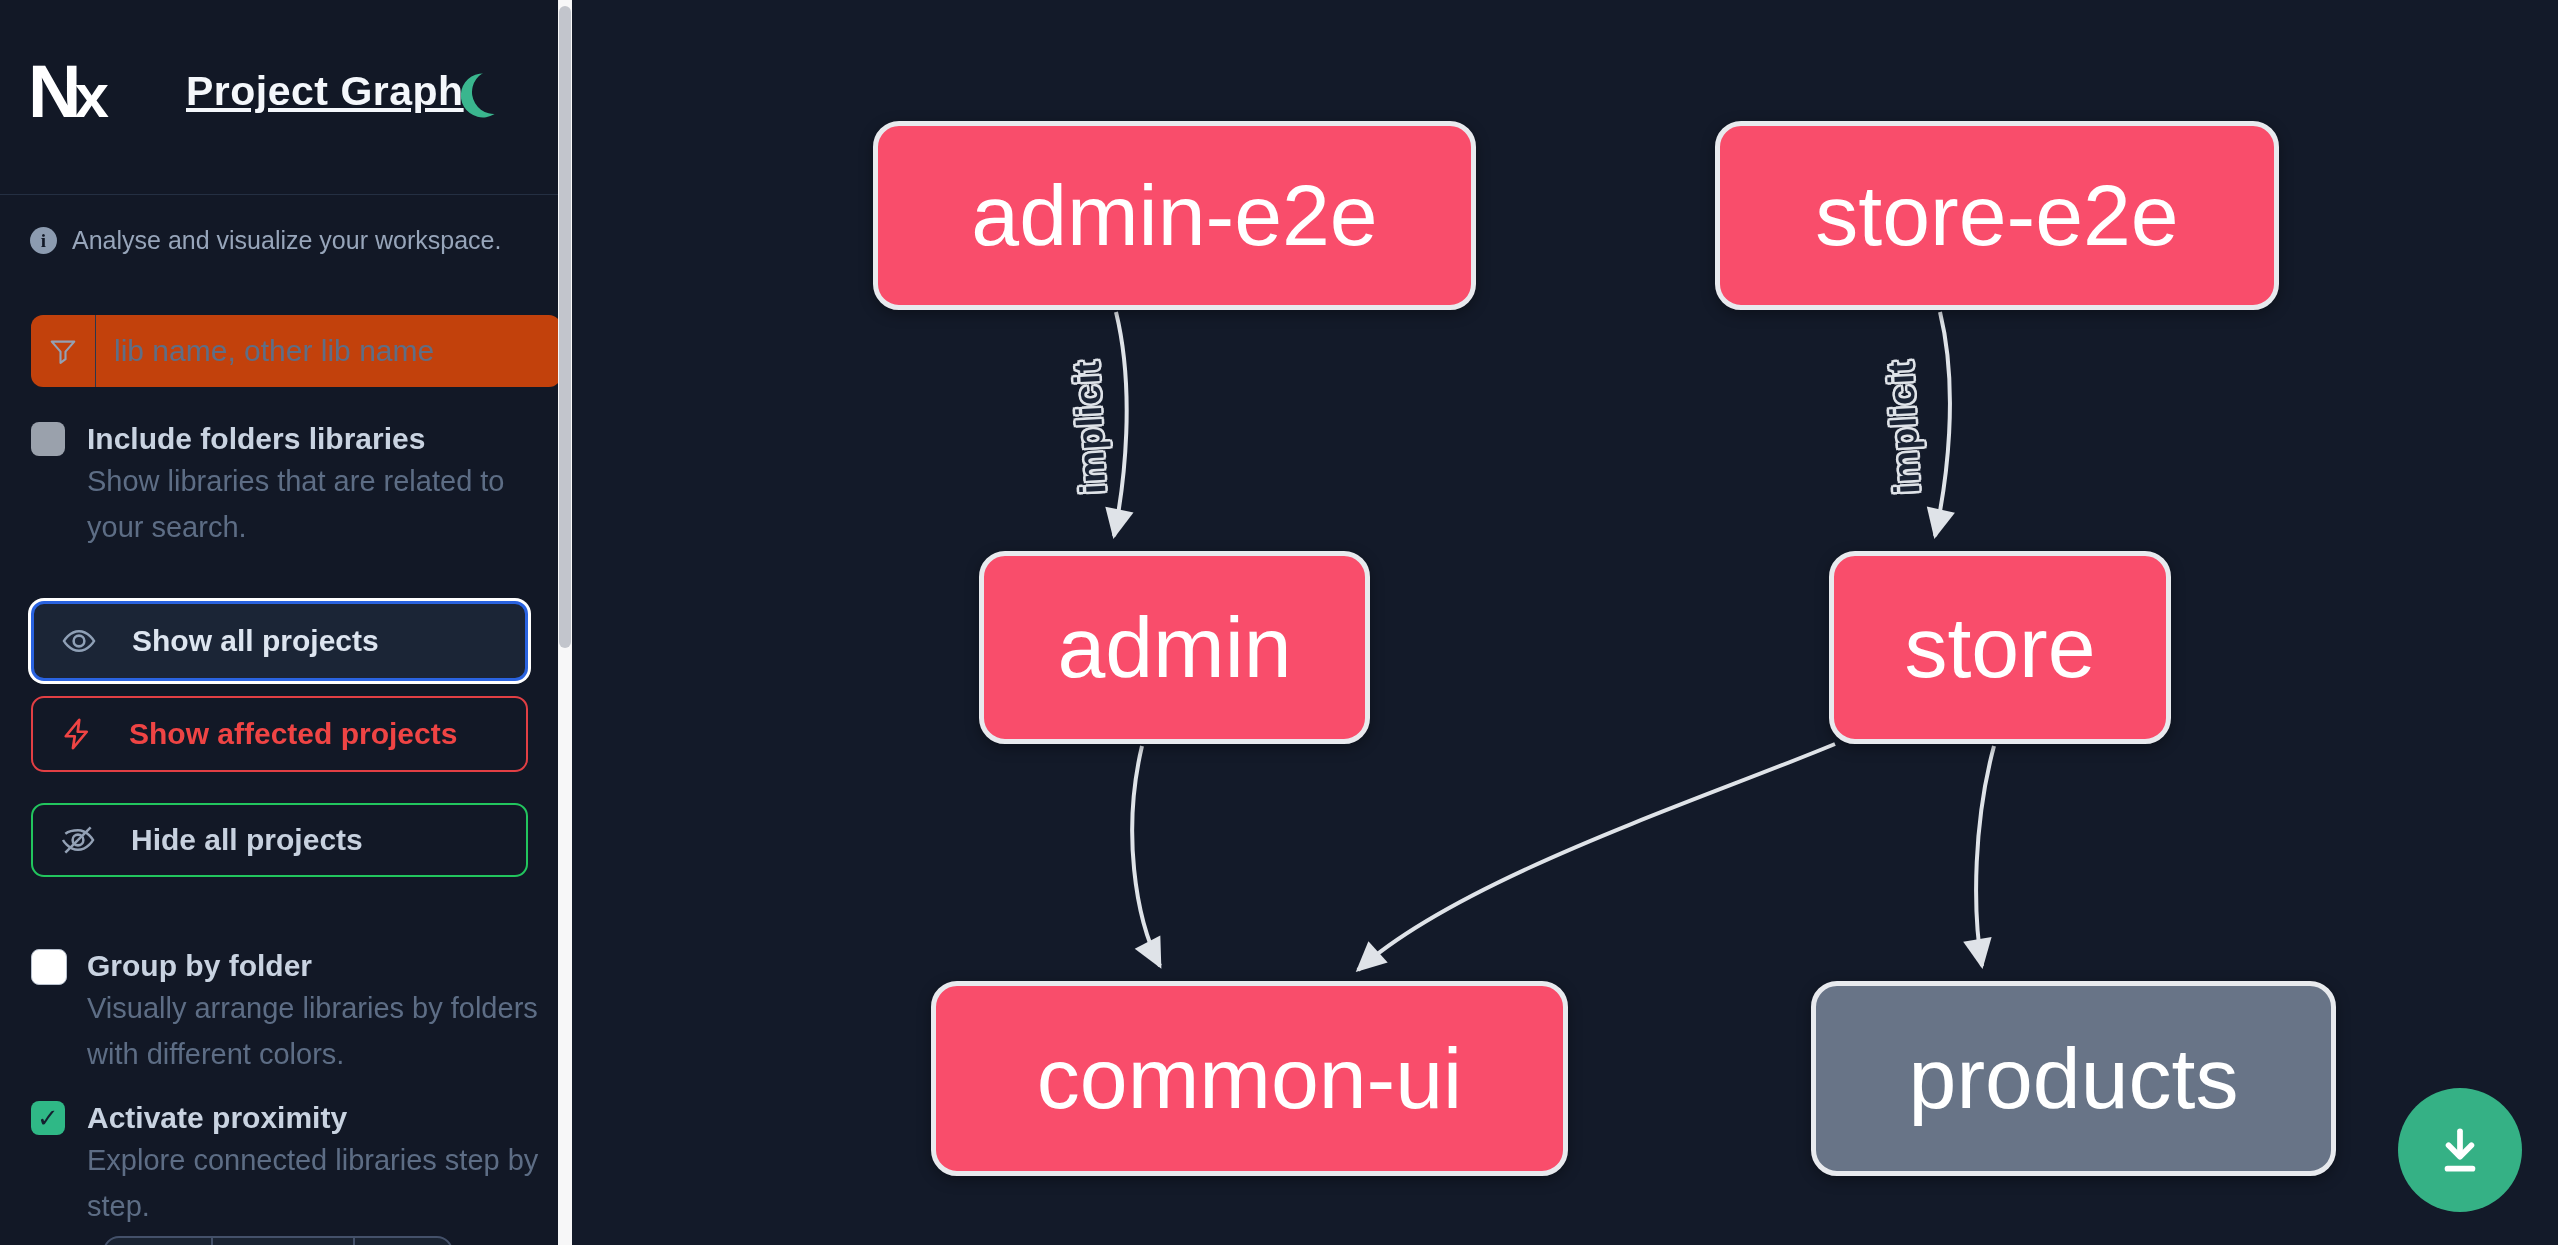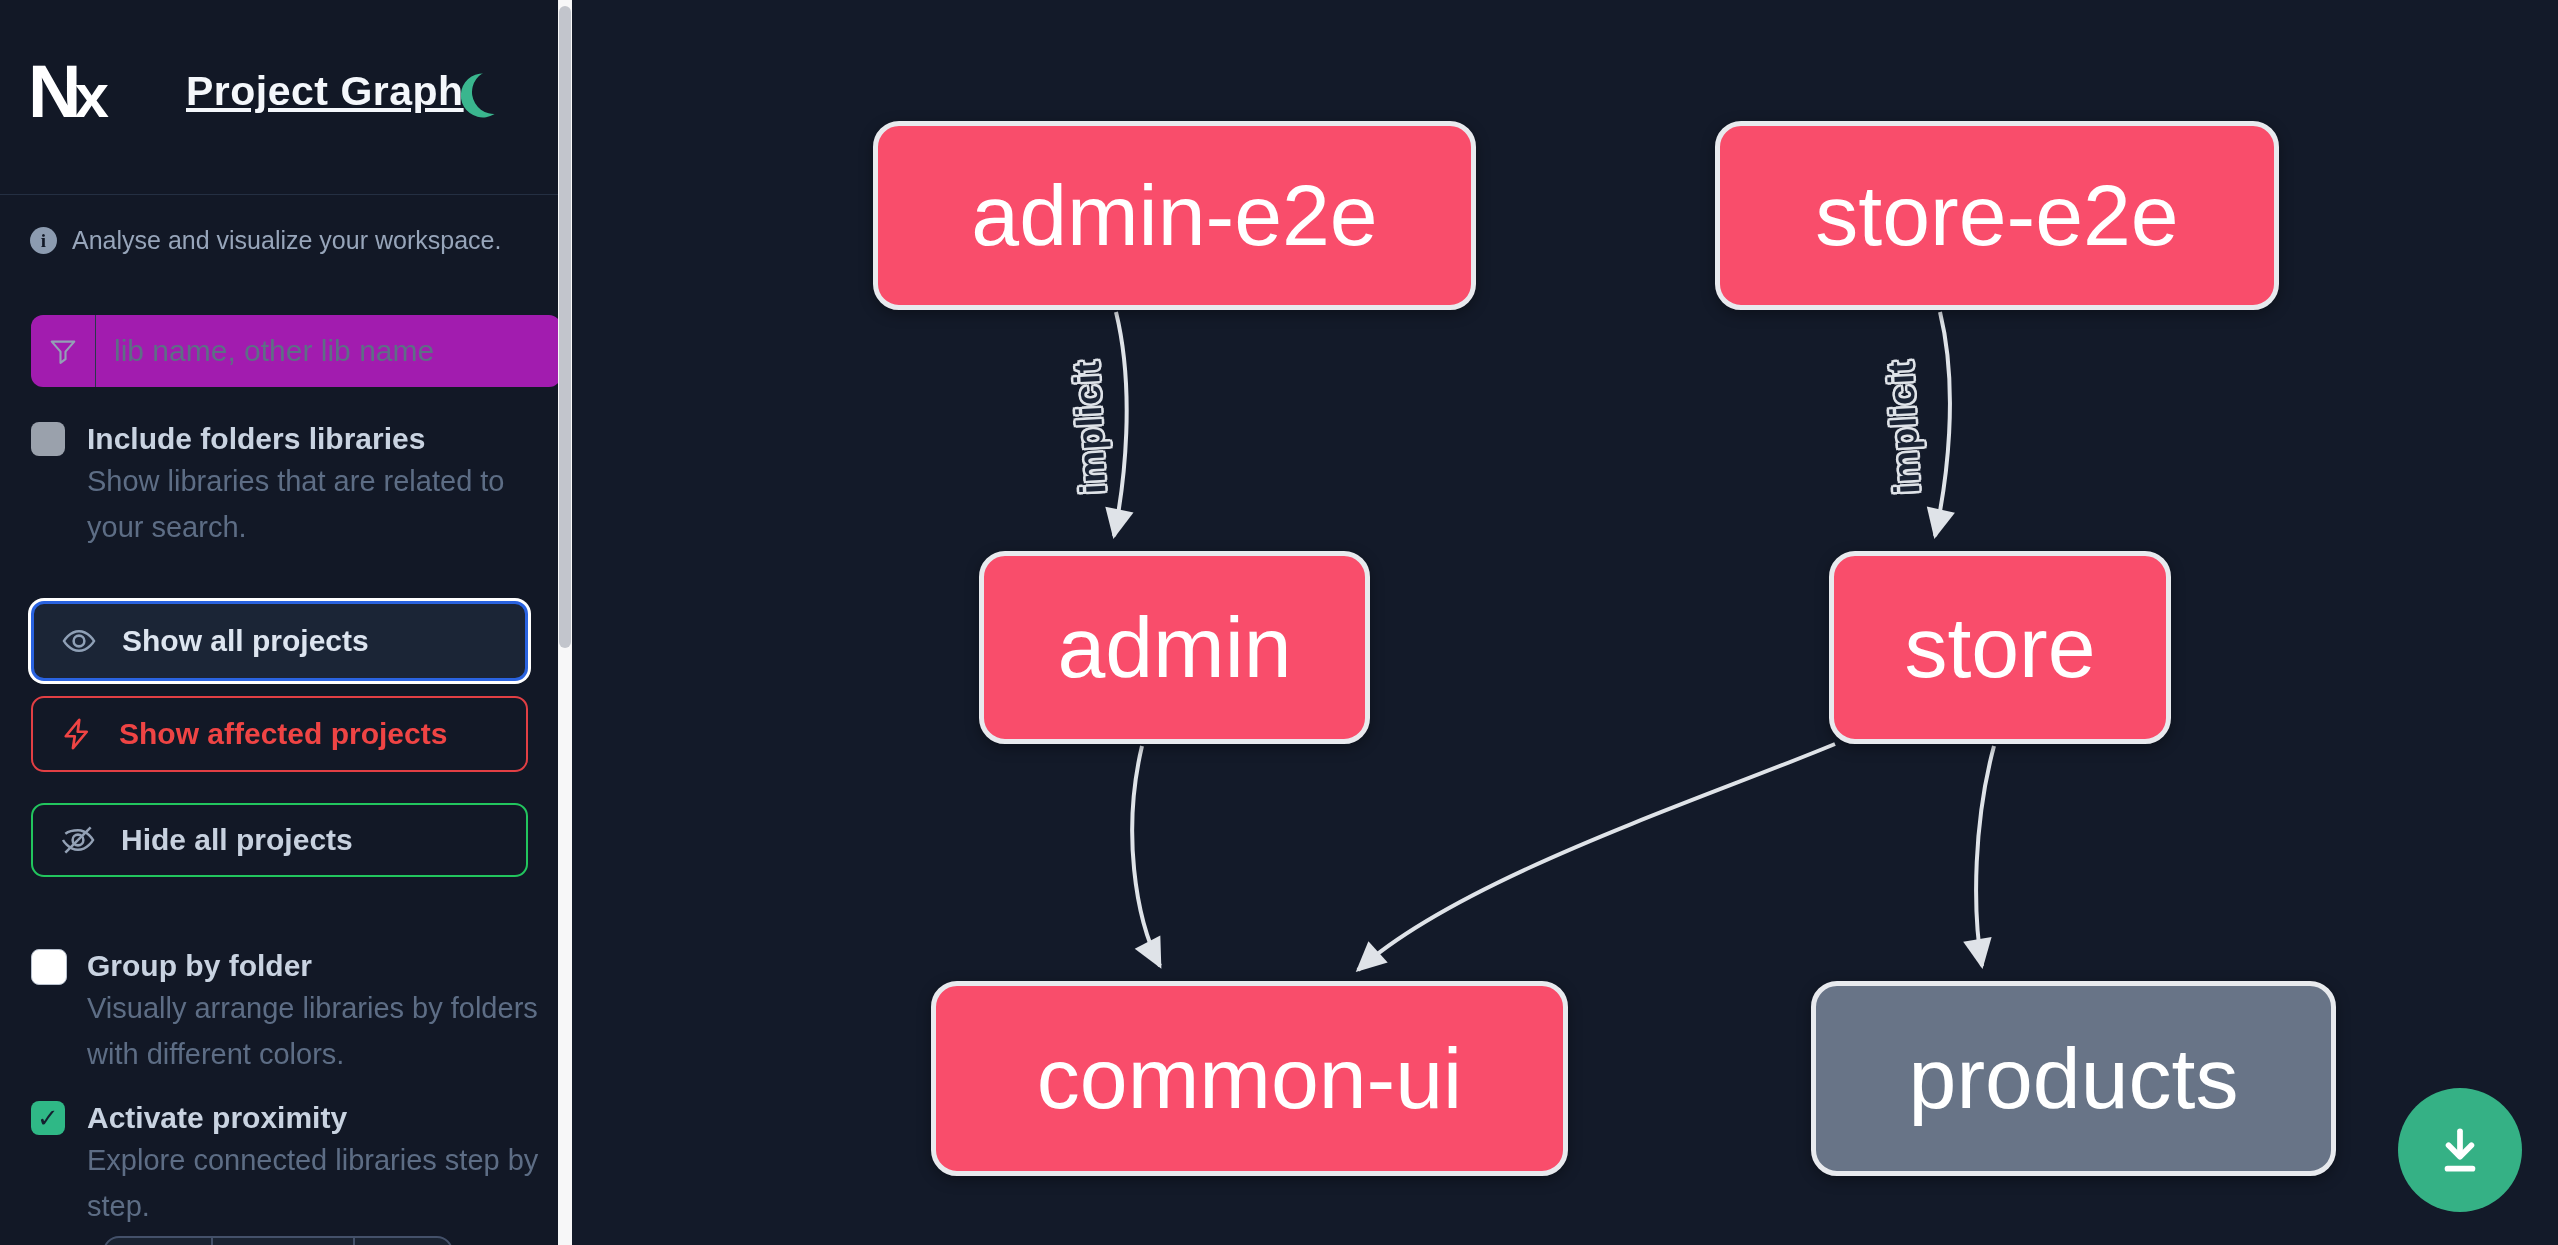--- a/index.html
+++ b/index.html
@@ -14,37 +14,37 @@
   .app-title{position:absolute;left:186px;top:68px;margin:0;color:#f4f7fb;font-size:41px;font-weight:700;letter-spacing:.5px;text-decoration:underline;}
   .moon{position:absolute;left:472px;top:70px;width:44px;height:44px;border-radius:50%;
         box-shadow:-10px 6px 0 0 #3ab68e;transform:rotate(14deg);cursor:pointer;}
 
   .info-row{position:absolute;left:30px;top:226px;display:flex;align-items:center;gap:15px;}
   .info-icon{width:27px;height:27px;border-radius:50%;background:#8c9bb0;color:#121826;
              font-size:19px;font-weight:800;display:flex;align-items:center;justify-content:center;
              font-family:"Liberation Serif",serif;flex:0 0 auto;}
   .info-text{color:#97a5ba;font-size:25px;}
 
-  .search{position:absolute;left:31px;top:315px;width:530px;height:72px;background:#a21caf;
+  .search{position:absolute;left:31px;top:315px;width:530px;height:72px;background:#c2410c;
           border-radius:12px;display:flex;align-items:stretch;overflow:hidden;}
   .search-icon-cell{width:64px;border-right:1px solid #2b374c;display:flex;align-items:center;justify-content:center;}
   .search input{flex:1;background:transparent;border:none;outline:none;color:#dfe6f0;
                 font-size:30px;padding:0 0 0 18px;font-family:inherit;}
   .search input::placeholder{color:#5e6e86;}
 
   .opt{position:absolute;left:31px;width:505px;}
   .opt-box{position:absolute;left:0;top:2px;width:34px;height:34px;border-radius:8px;cursor:pointer;
            display:flex;align-items:center;justify-content:center;font-size:26px;font-weight:900;}
   .box-muted{background:#9aa1ac;}
   .box-white{background:#ffffff;border:1px solid #b9c2cf;}
   .box-green{background:#2fb886;color:#14202f;}
   .opt-label{margin-left:56px;color:#c9d3e1;font-size:30px;font-weight:700;line-height:38px;}
   .opt-desc{margin-left:56px;width:462px;color:#5d6d85;font-size:29px;line-height:46px;margin-top:0;}
 
-  .sb-btn{position:absolute;left:31px;width:497px;display:flex;align-items:center;gap:24px;
+  .sb-btn{position:absolute;left:31px;width:497px;display:flex;align-items:center;gap:34px;
           padding-left:26px;box-sizing:border-box;border-radius:13px;cursor:pointer;background:transparent;}
   .sb-btn span{font-size:30px;font-weight:700;}
   .btn-active{top:601px;height:80px;background:#1b2536;border:3px solid #2a63e0;box-shadow:0 0 0 3px #ffffff;}
   .btn-active span{color:#dde5f0;}
   .btn-danger{top:696px;height:76px;border:2px solid #e23f44;}
   .btn-danger span{color:#ef4444;}
   .btn-plain{top:803px;height:74px;border:2px solid #22c55e;text-align:center;}
   .btn-plain span{color:#c7d1df;}
 
   .stepper{position:absolute;left:103px;top:1236px;width:346px;height:30px;background:#1a2332;

